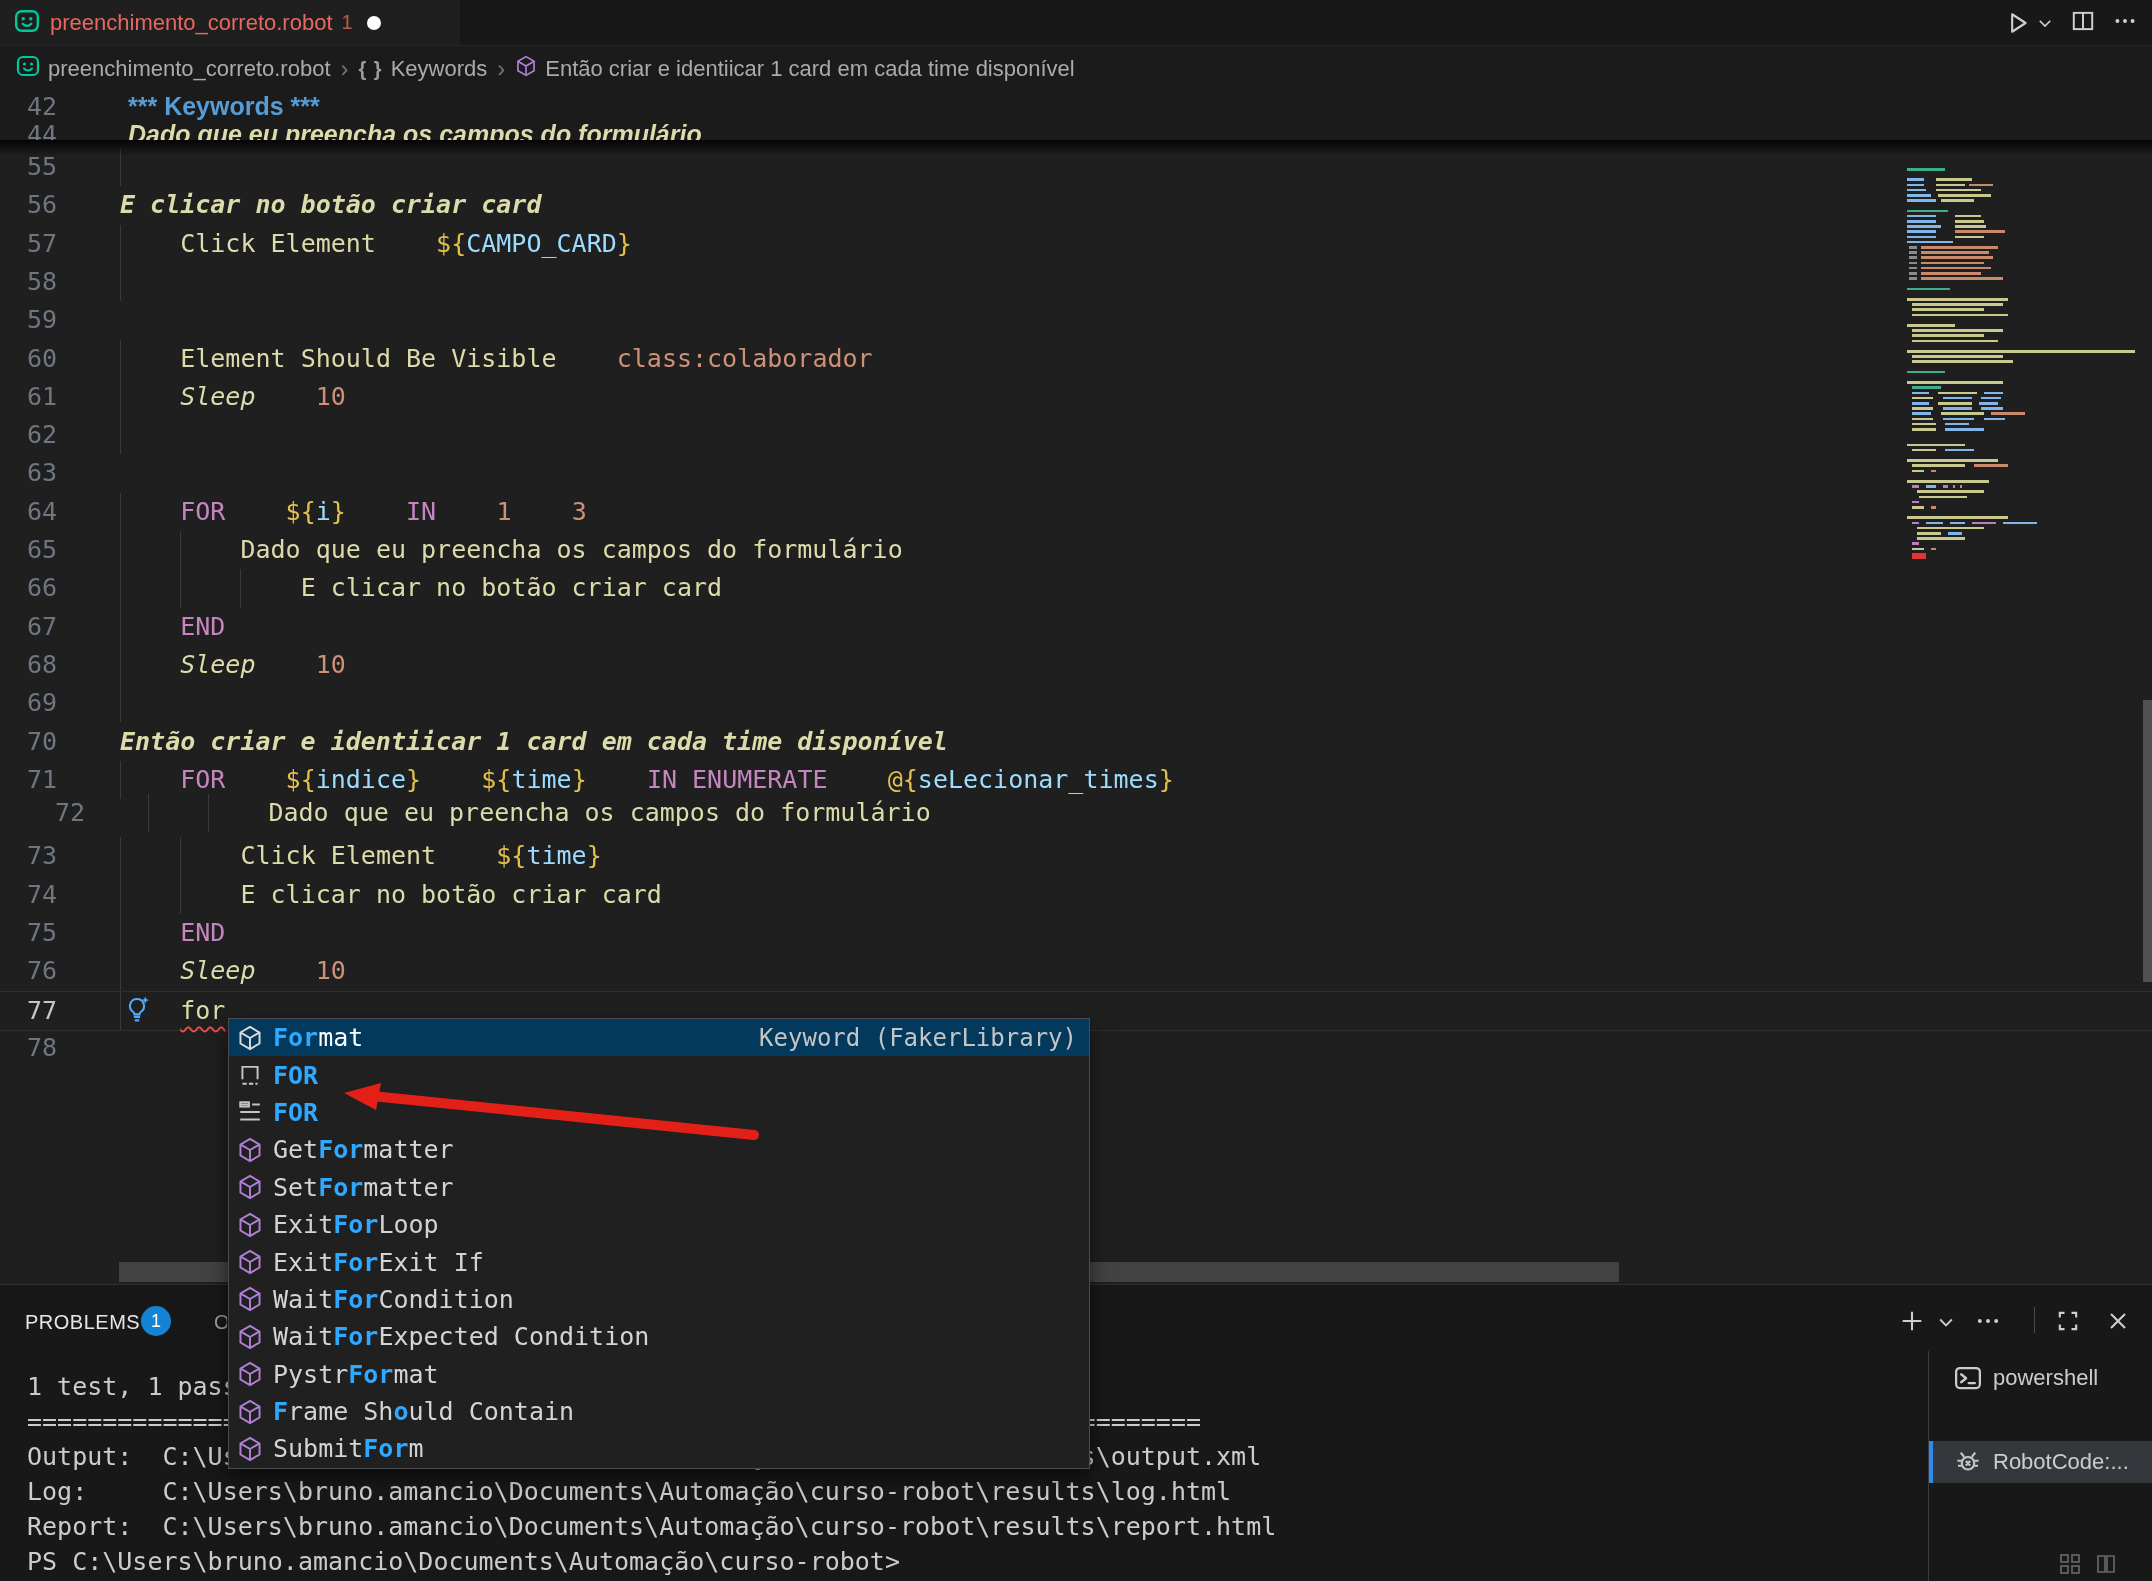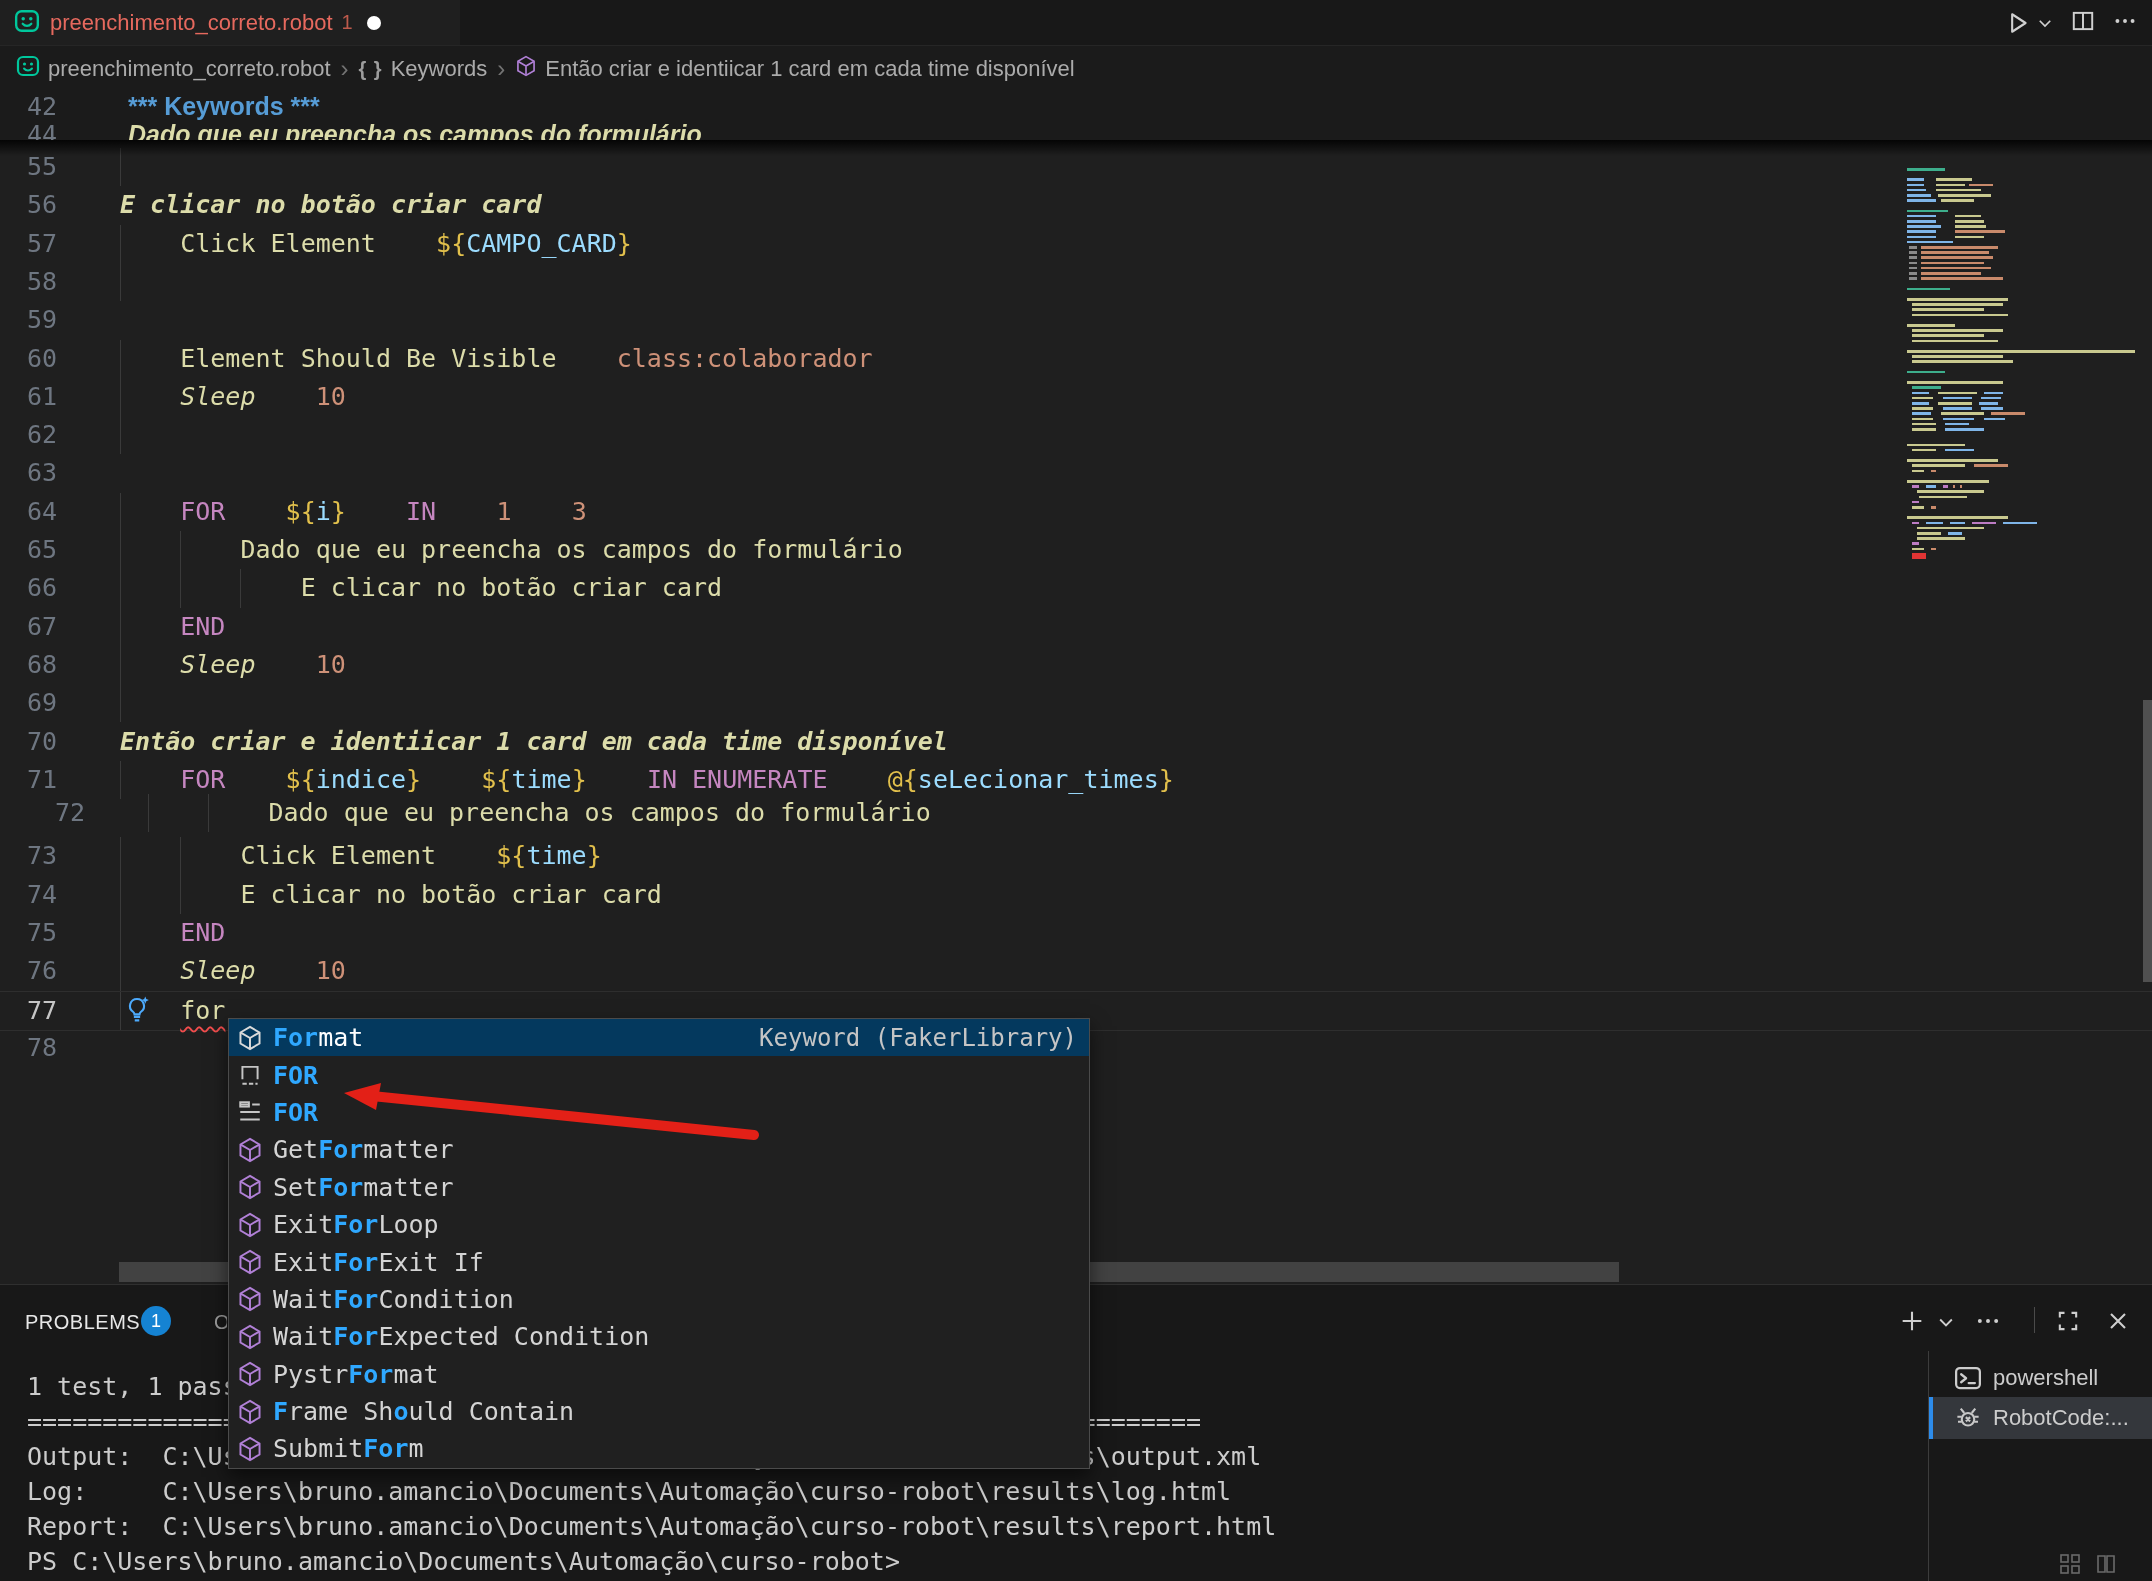--- a/index.html
+++ b/index.html
@@ -63,21 +63,21 @@
   .panel{position:absolute;left:0;top:1284px;right:0;bottom:0;background:#181818;border-top:1px solid #2f2f2f;z-index:2;}
   .ptab{position:absolute;top:26px;color:#E7E7E7;font-size:20px;letter-spacing:.5px;}
   .ptab-badge{position:absolute;left:141px;top:21px;width:30px;height:30px;border-radius:50%;background:#1583D3;color:#fff;font-size:18px;display:flex;align-items:center;justify-content:center;}
   .ptab2{position:absolute;left:214px;top:26px;width:13px;overflow:hidden;color:#9d9d9d;font-size:20px;letter-spacing:.5px;}
   .trow{position:absolute;left:27px;height:30px;white-space:pre;color:#CCCCCC;font-size:25px;font-family:"DejaVu Sans Mono",monospace;}
   .panel-toolbar{position:absolute;top:0;left:1896px;right:0;height:56px;}
   .pt-icon{position:absolute;top:22px;}
   .pt-sep{position:absolute;left:138px;top:22px;width:1px;height:26px;background:#4a4a4a;}
   .splitter{position:absolute;left:1928px;top:66px;bottom:0;width:1px;background:#3c3c3c;}
   .termlist{position:absolute;left:1929px;right:0;top:66px;}
-  .term-row{position:relative;height:42px;display:flex;align-items:center;color:#CCCCCC;font-size:22px;}
+  .term-row{position:relative;height:42px;display:flex;align-items:center;color:#CCCCCC;font-size:22px;margin-top:44px;}
   .term-row .ticon{margin:0 10px 0 24px;display:flex;}
   .term-row.sel{background:#34373C;}
   .term-row.sel::before{content:"";position:absolute;left:0;top:0;bottom:0;width:4px;background:#2D8CEB;}
 
   
   .suggest{position:absolute;left:228px;top:1018px;width:862px;background:#202020;border:1px solid #4b4b4b;box-sizing:border-box;z-index:50;box-shadow:0 8px 18px rgba(0,0,0,.55);}
   .srow{height:37.4px;display:flex;align-items:center;padding:0 12px 0 8px;font-family:"DejaVu Sans Mono",monospace;font-size:25px;color:#D4D4D4;}
   .srow .sicon{width:28px;height:26px;margin-right:8px;display:flex;align-items:center;}
   .srow.sel{background:#04395E;color:#FFFFFF;}
   .match{color:#2FA8FF;font-weight:bold;}

